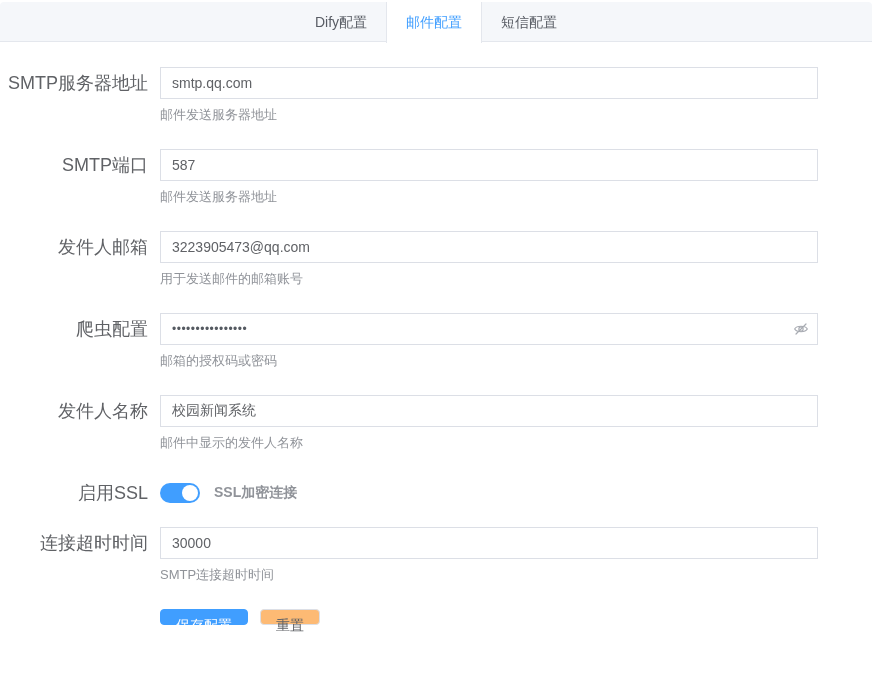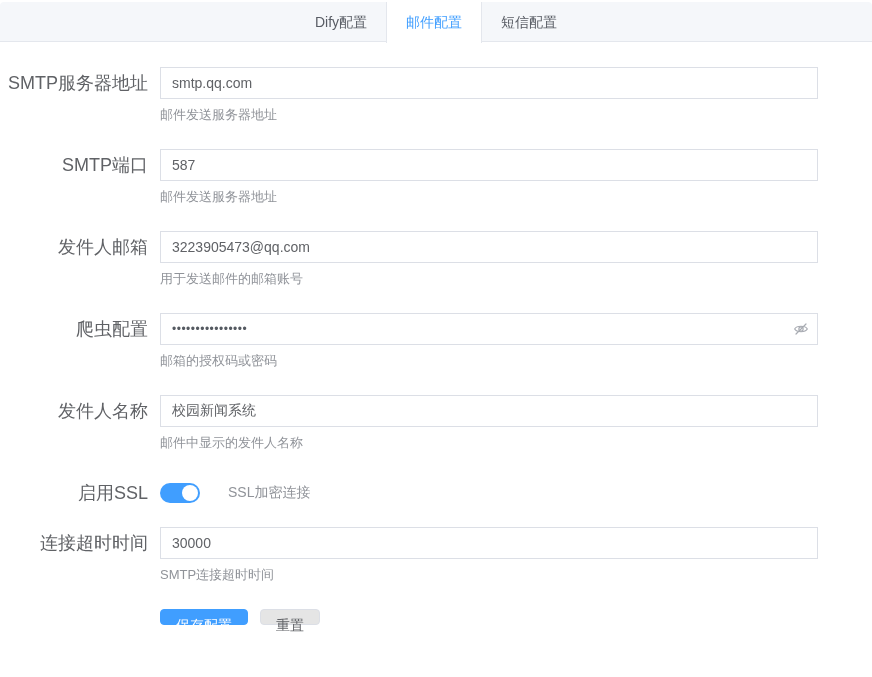--- a/index.html
+++ b/index.html
@@ -92,42 +92,43 @@
     flex-shrink: 0;
   }
   .switch-knob {
     position: absolute;
     top: 2px; right: 2px;
     width: 16px; height: 16px;
     border-radius: 50%;
     background: #ffffff;
   }
   .switch-text {
-    margin-left: 28px;
+    margin-left: 14px;
     font-size: 14px;
     color: #909399;
+    font-weight: bold;
   }
   
   .btn-row { display: flex; align-items: center; }
   .btn {
     height: 16px;
     padding: 0 15px;
     font-size: 14px;
     border-radius: 4px;
     cursor: pointer;
     font-family: inherit;
     line-height: 30px;
   }
   .btn-primary {
     background: #409eff;
     border: 1px solid #409eff;
     color: #ffffff;
   }
   .btn-default {
-    background: #e5e5e5;
+    background: #fdba74;
     border: 1px solid #dcdfe6;
     color: #606266;
     margin-left: 12px;
   }
 </style>
 </head>
 <body>
 
 <div class="tabs-header">
   <div class="tab">Dify配置</div>

